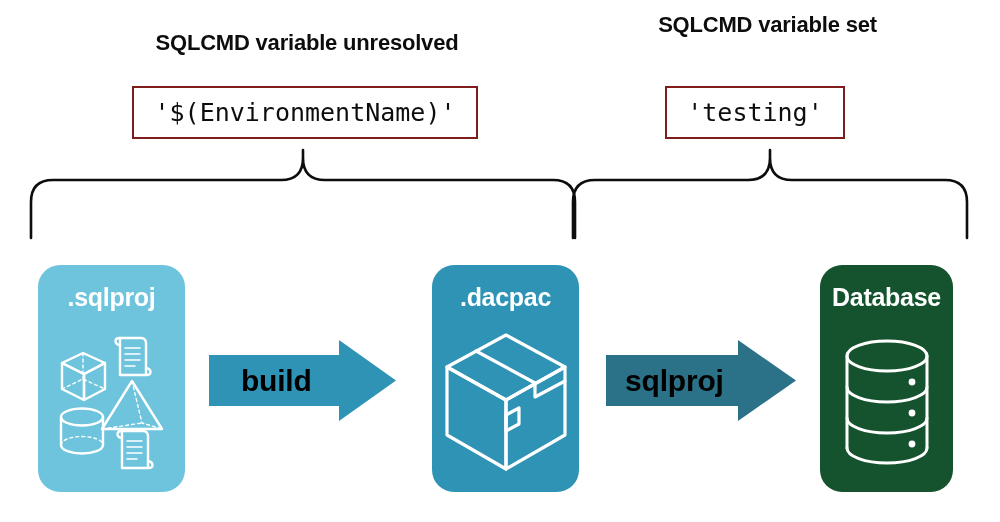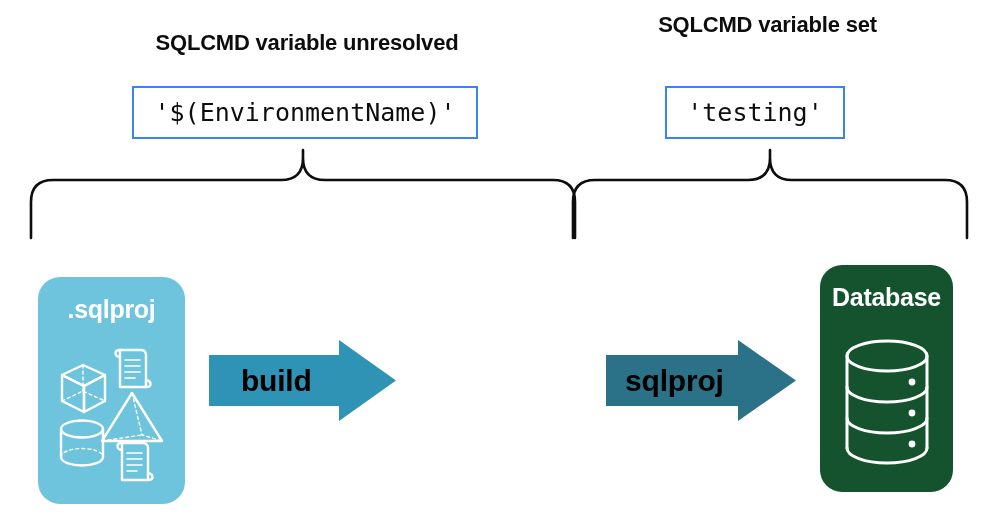--- a/index.html
+++ b/index.html
@@ -26,21 +26,21 @@
     letter-spacing: -0.2px;
     white-space: nowrap;
     text-align: center;
   }
   #heading-left  { left: 1px;   top: 30px; width: 612px; }
   #heading-right { left: 580px; top: 12px; width: 375px; }
 
   
   .value-box {
     position: absolute;
-    border: 2px solid #3b82f6;
+    border: 2px solid #7f1d1d;
     background: #ffffff;
     box-sizing: border-box;
     display: flex;
     align-items: center;
     justify-content: center;
   }
   .value-box .code {
     font-family: "DejaVu Sans Mono", monospace;
     font-size: 25px;
     color: #0d0d0d;
@@ -81,21 +81,21 @@
     position: absolute;
     left: 0; right: 0;
     top: 55px;
     bottom: 8px;
     display: flex;
     align-items: center;
     justify-content: center;
   }
   .artifact .artifact-art svg { display: block; }
 
-  #artifact-sqlproj  { left: 38px;  width: 147px; background: #6ec4dc; margin-top: 12px; }
+  #artifact-sqlproj  { left: 38px;  width: 147px; background: #6ec4dc; }
   #artifact-dacpac   { left: 432px; width: 147px; background: #2e93b5; }
   #artifact-database { left: 820px; width: 133px; background: #14532d; }
 
   
   .arrow { position: absolute; }
   .arrow svg { display: block; }
   .arrow .arrow-label {
     position: absolute;
     top: 0; bottom: 0;
     left: 0;
@@ -205,20 +205,35 @@
     </div>
   </div>
 
   <div class="arrow" id="arrow-build">
     <svg width="187" height="81" viewBox="0 0 187 81" aria-hidden="true">
       <path d="M 0 15 L 130 15 L 130 0 L 187 40.5 L 130 81 L 130 66 L 0 66 Z" fill="#2e93b5"></path>
     </svg>
     <div class="arrow-label">build</div>
   </div>
 
+  <div class="artifact" id="artifact-dacpac">
+    <div class="artifact-label">.dacpac</div>
+    <div class="artifact-art">
+      <svg width="126" height="142" viewBox="0 0 126 142" aria-hidden="true">
+        <g fill="none" stroke="#ffffff" stroke-width="3.2" stroke-linejoin="round" stroke-linecap="round">
+          <path d="M 63 4 L 122 36 L 63 69 L 4 36 Z"></path>
+          <path d="M 4 36 L 4 104 L 63 138 L 63 69 Z"></path>
+          <path d="M 122 36 L 122 104 L 63 138 L 63 69 Z"></path>
+          <path d="M 33 20 L 92 52"></path>
+          <path d="M 92 52 L 92 66 L 122 50"></path>
+          <path d="M 63 84 L 76 77 L 76 93 L 63 100 Z"></path>
+        </g>
+      </svg>
+    </div>
+  </div>
 
   <div class="arrow" id="arrow-deploy">
     <svg width="190" height="81" viewBox="0 0 190 81" aria-hidden="true">
       <path d="M 0 15 L 132 15 L 132 0 L 190 40.5 L 132 81 L 132 66 L 0 66 Z" fill="#2b7288"></path>
     </svg>
     <div class="arrow-label">sqlproj</div>
   </div>
 
   <div class="artifact" id="artifact-database">
     <div class="artifact-label">Database</div>

